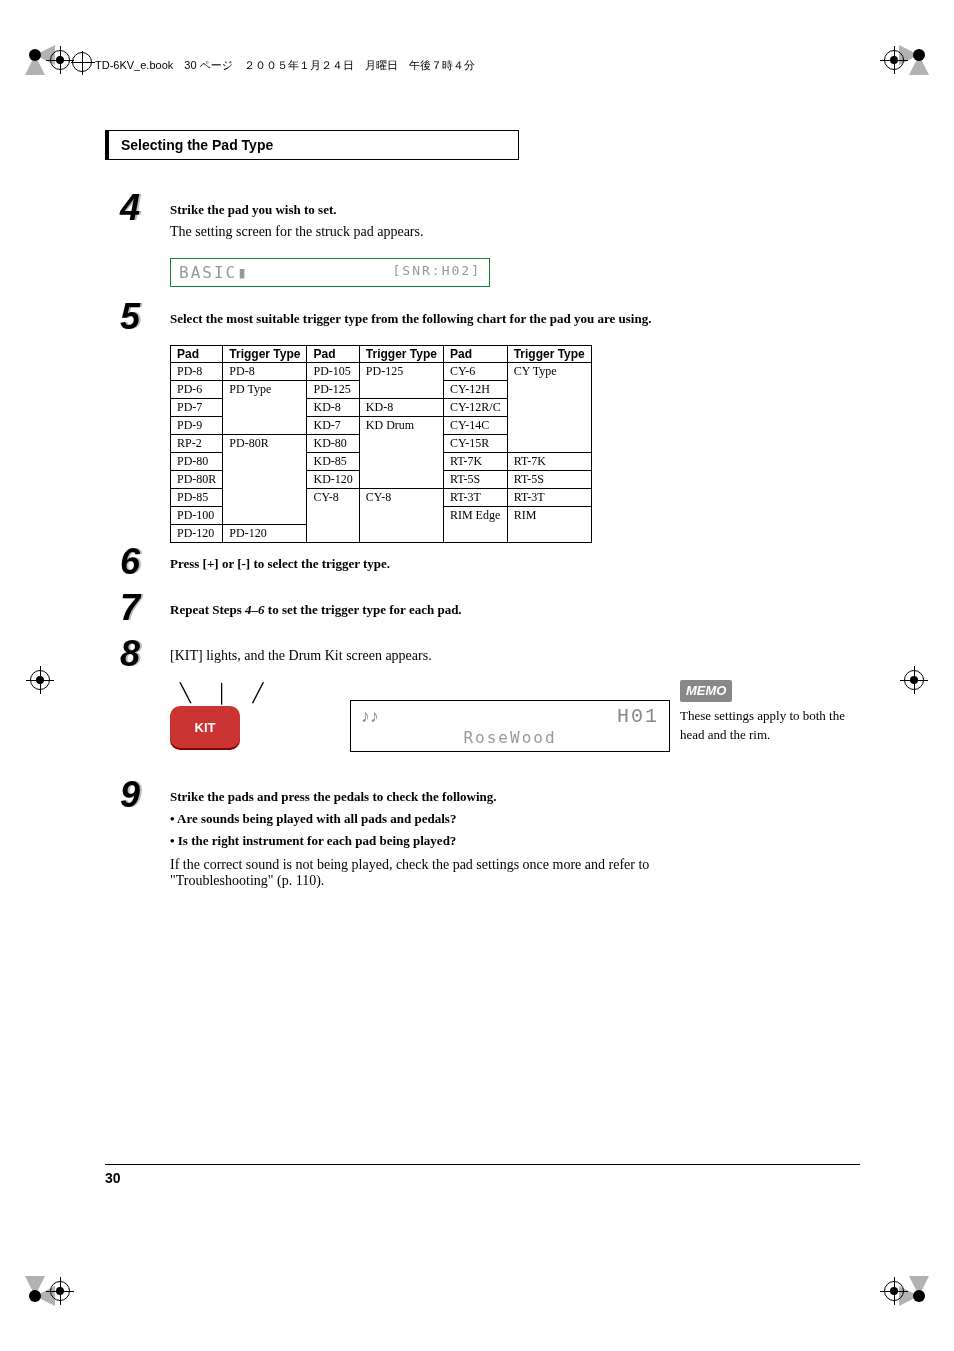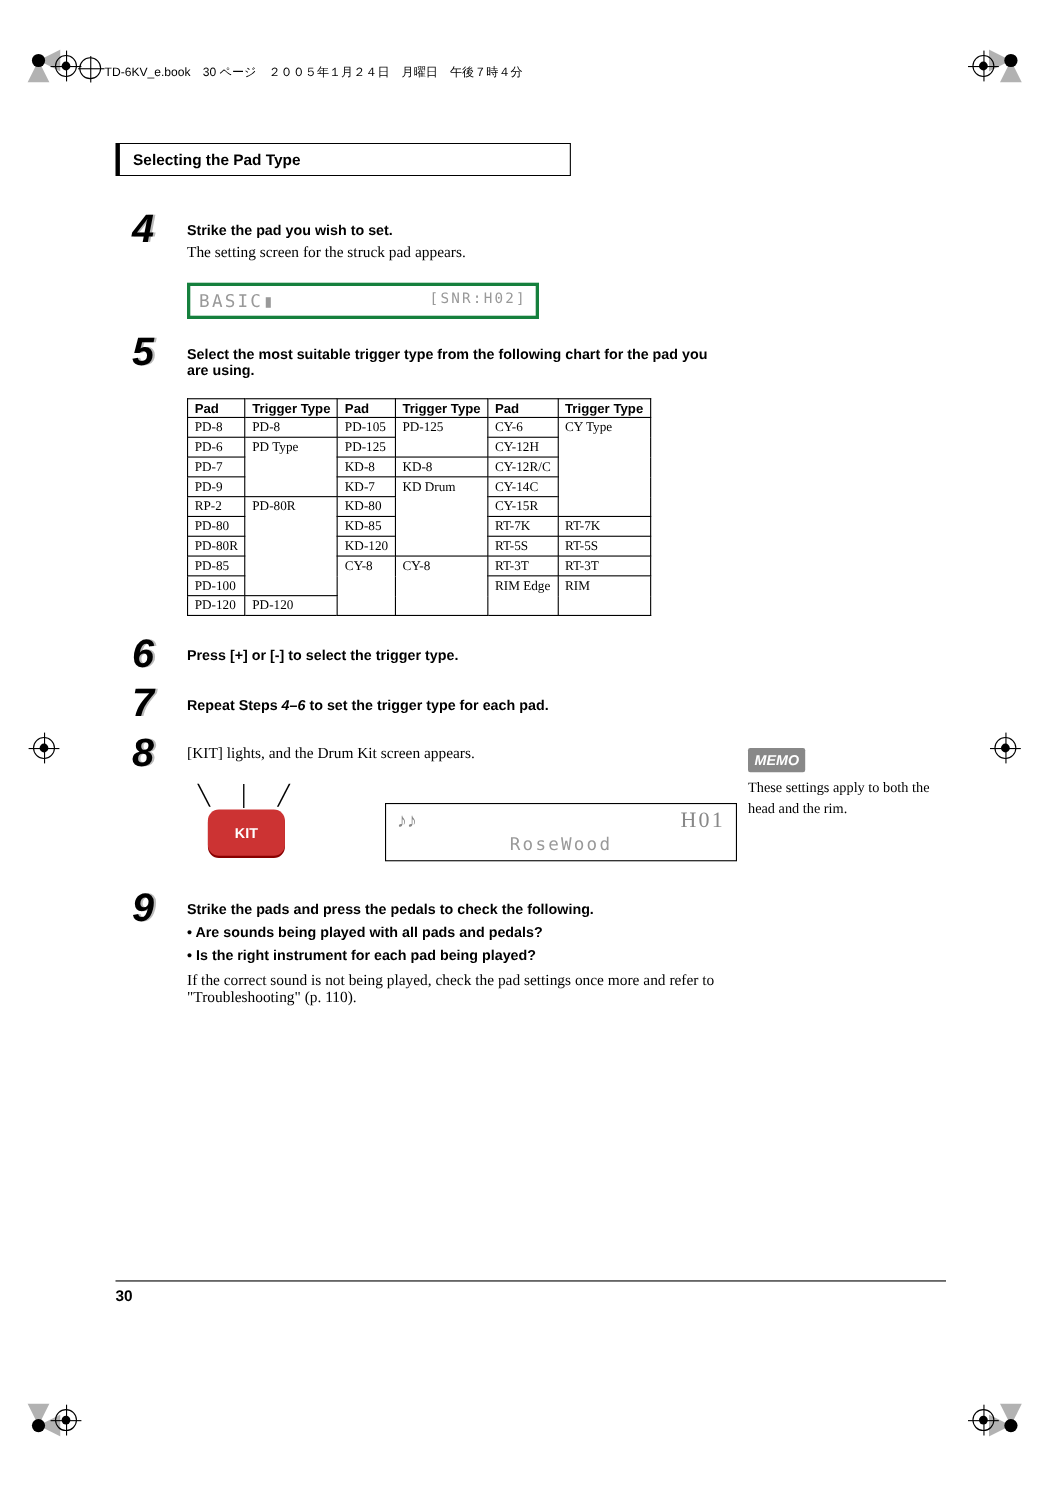--- a/index.html
+++ b/index.html
@@ -101,50 +101,50 @@
     color: #000;
     float: left;
     width: 40px;
     line-height: 1;
   }
   .step-num-shadow {
     text-shadow: 2px 0 0 #bbb;
   }
   .step { clear: both; margin-bottom: 18px; }
   .step-body { margin-left: 50px; padding-top: 12px; }
-  .step-bold { font-family: Liberation Sans, sans-serif; font-weight: bold; font-size: 13px; margin-bottom: 6px; }
+  .step-bold { font-family: Liberation Serif, serif; font-weight: bold; font-size: 13px; margin-bottom: 6px; }
   .step-text { font-size: 14px; margin-bottom: 10px; }
 
   .lcd-box {
-    border: 3px solid #15803d;
+    border: 1px solid #15803d;
     width: 320px;
     background: #fff;
     font-family: monospace;
     padding: 4px 8px;
     margin: 8px 0 12px 50px;
   }
   .lcd-row1 { display: flex; justify-content: space-between; font-size: 16px; letter-spacing: 2px; color: #888; }
   .lcd-row2 { display: flex; justify-content: space-between; font-size: 16px; letter-spacing: 2px; color: #888; }
   .lcd-dotty { font-family: monospace; color: #999; }
   .lcd-bracket { font-size: 13px; }
 
   .lcd-kit {
     border: 1px solid #000;
     width: 320px;
     padding: 4px 10px;
     margin-left: 90px;
   }
   .lcd-kit-row { display: flex; justify-content: space-between; align-items: center; }
-  .lcd-kit-num { font-family: Liberation Serif, serif; font-size: 20px; color: #888; letter-spacing: 2px; }
+  .lcd-kit-num { font-family: Liberation Mono, monospace; font-size: 20px; color: #888; letter-spacing: 2px; }
   .lcd-kit-name { font-family: monospace; font-size: 16px; color: #999; letter-spacing: 2px; }
   .lcd-kit-icon { font-size: 18px; color: #888; }
 
   table.trigger {
     border-collapse: collapse;
-    margin: 10px 0 16px 50px;
+    margin: 10px 0 1px 50px;
     font-size: 12px;
   }
   table.trigger th, table.trigger td {
     border: 1px solid #000;
     padding: 1px 6px;
     text-align: left;
     vertical-align: top;
   }
   table.trigger th { font-family: Arial, sans-serif; font-weight: bold; }
 
@@ -163,21 +163,20 @@
     background: #c33;
     border-radius: 10px;
     color: #fff;
     font-family: Arial, sans-serif;
     font-weight: bold;
     font-size: 13px;
     display: flex;
     align-items: center;
     justify-content: center;
     box-shadow: 0 2px 0 #800;
-    margin-left: 19px;
   }
 
   .page-num {
     position: absolute;
     bottom: 165px;
     left: 105px;
     border-top: 1.5px solid #000;
     width: 755px;
     padding-top: 5px;
     font-family: Arial, sans-serif;

